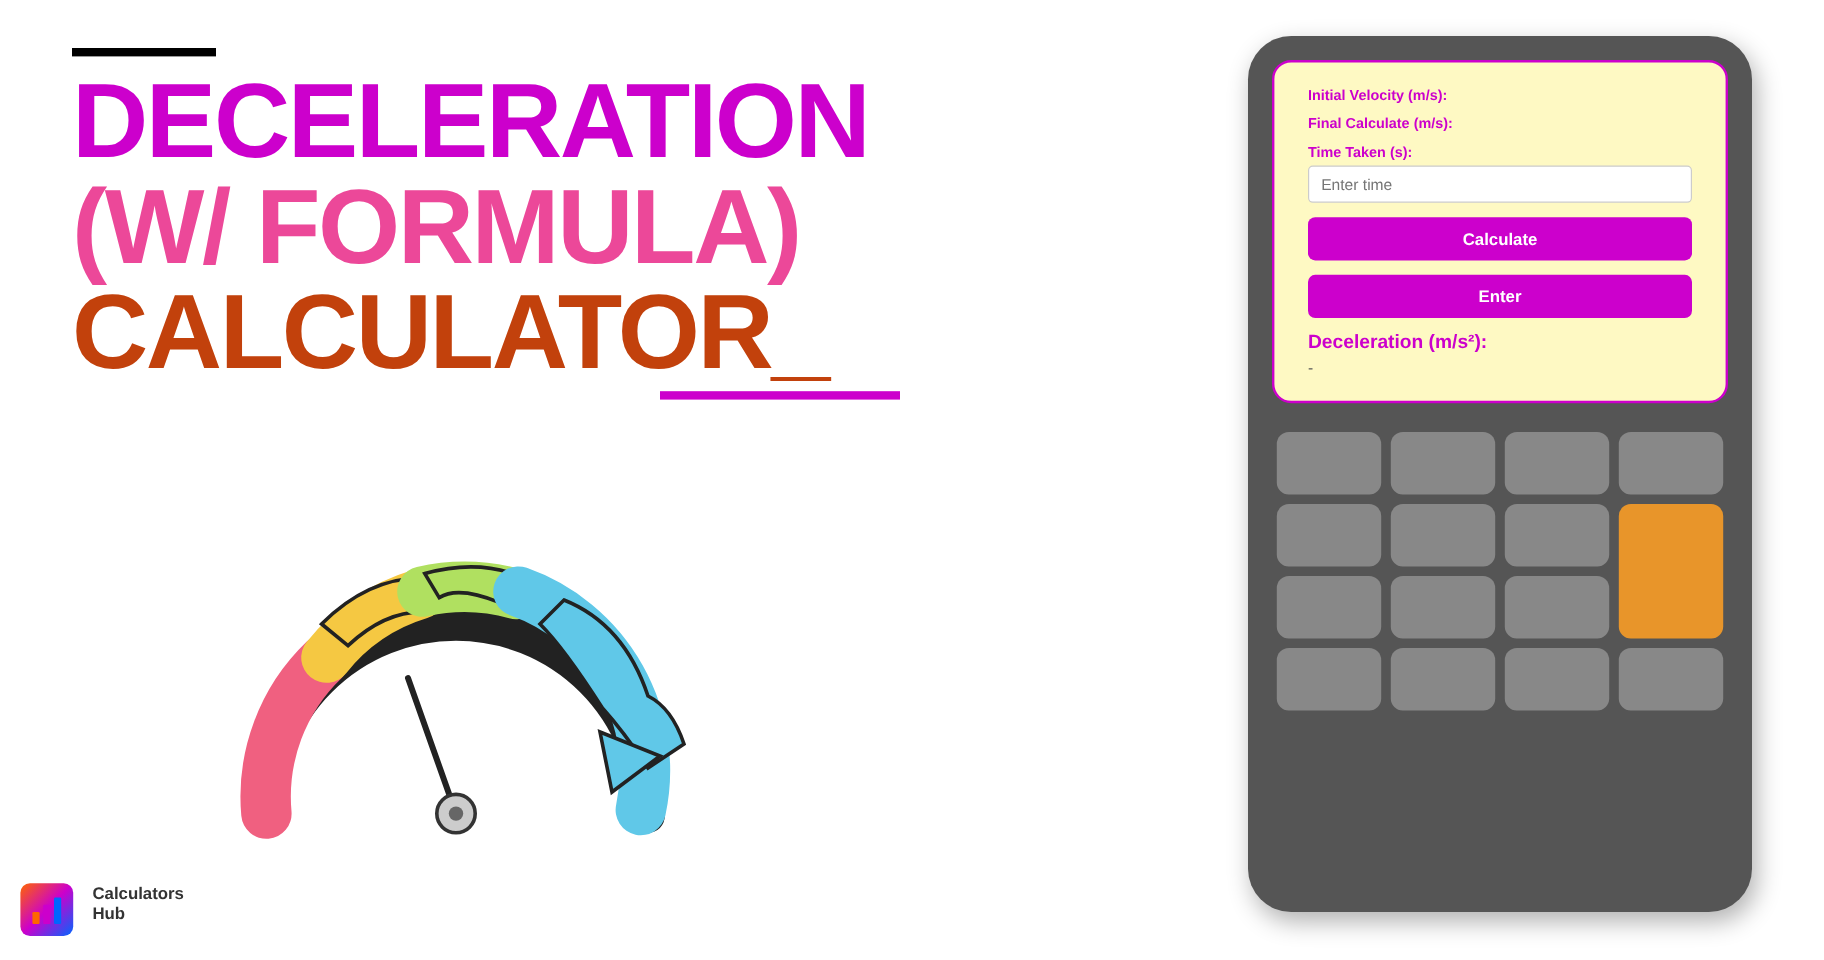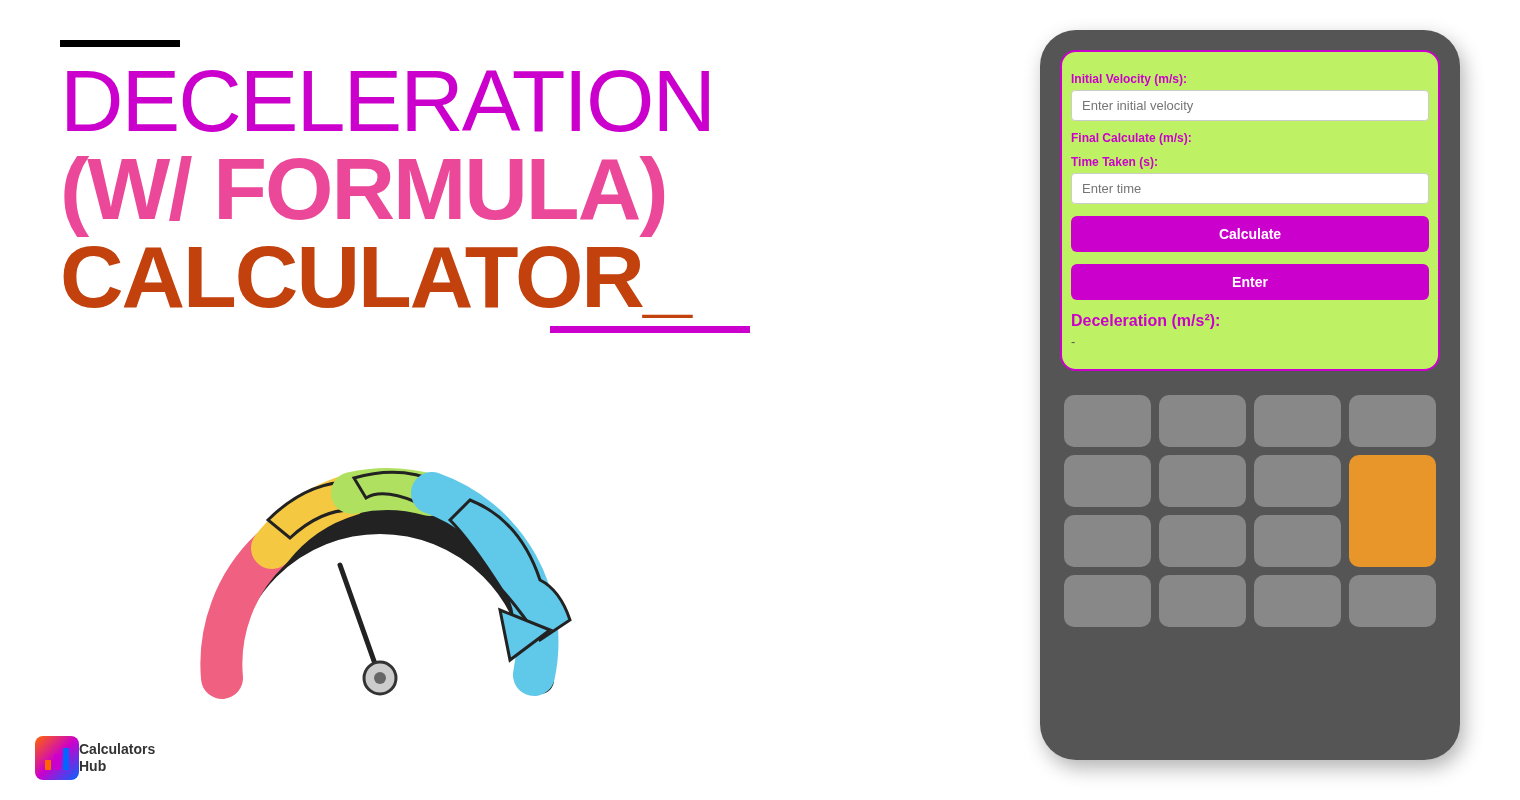--- a/index.html
+++ b/index.html
@@ -22,21 +22,21 @@
 
     .top-bar {
       width: 120px;
       height: 7px;
       background: #000000;
       margin-bottom: 10px;
     }
 
     .title-deceleration {
       font-size: 88px;
-      font-weight: 400;
+      font-weight: 700;
       color: #cc00cc;
       line-height: 1.0;
       letter-spacing: -2px;
     }
 
     .title-formula {
       font-size: 88px;
       font-weight: 900;
       color: #ec4899;
       line-height: 1.0;
@@ -60,24 +60,24 @@
       right: -60px;
       width: 200px;
       height: 7px;
       background: #cc00cc;
     }
 
     
     .logo {
       position: absolute;
       bottom: 20px;
-      left: 35px;
+      left: 17px;
       display: flex;
-      align-items: center;
-      gap: 0;
+      align-items: flex-start;
+      gap: 16px;
     }
 
     .logo-icon {
       width: 44px;
       height: 44px;
       background: linear-gradient(135deg, #ff6600, #cc00cc, #0066ff);
       border-radius: 8px;
       display: flex;
       align-items: center;
       justify-content: center;
@@ -102,23 +102,23 @@
       width: 420px;
       height: 730px;
       background: #555555;
       border-radius: 36px;
       padding: 20px 20px 20px 20px;
       box-shadow: 4px 8px 20px rgba(0,0,0,0.3);
     }
 
     
     .calc-screen {
-      background: #bef264;
+      background: #fef9c3;
       border-radius: 16px;
-      padding: 20px 9px;
+      padding: 20px 28px;
       margin-bottom: 24px;
       border: 2px solid #cc00cc;
     }
 
     .field-label {
       font-size: 12px;
       color: #cc00cc;
       font-weight: 600;
       margin-bottom: 4px;
       margin-top: 10px;
@@ -256,21 +256,20 @@
     <span>Calculators</span>
     <span>Hub</span>
   </div>
 </div>
 
 <div class="calculator-device">
 
   <div class="calc-screen">
 
     <div class="field-label">Initial Velocity (m/s):</div>
-    <input class="field-input" type="text" placeholder="Enter initial velocity" style="">
 
     <div class="field-label">Final Calculate (m/s):</div>
 
     <div class="field-label">Time Taken (s):</div>
     <input class="field-input" type="text" placeholder="Enter time" style="">
 
     <button class="calc-btn calc-btn-calculate">Calculate</button>
     <button class="calc-btn calc-btn-reset">Enter</button>
 
     <div class="result-label">Deceleration (m/s²):</div>

